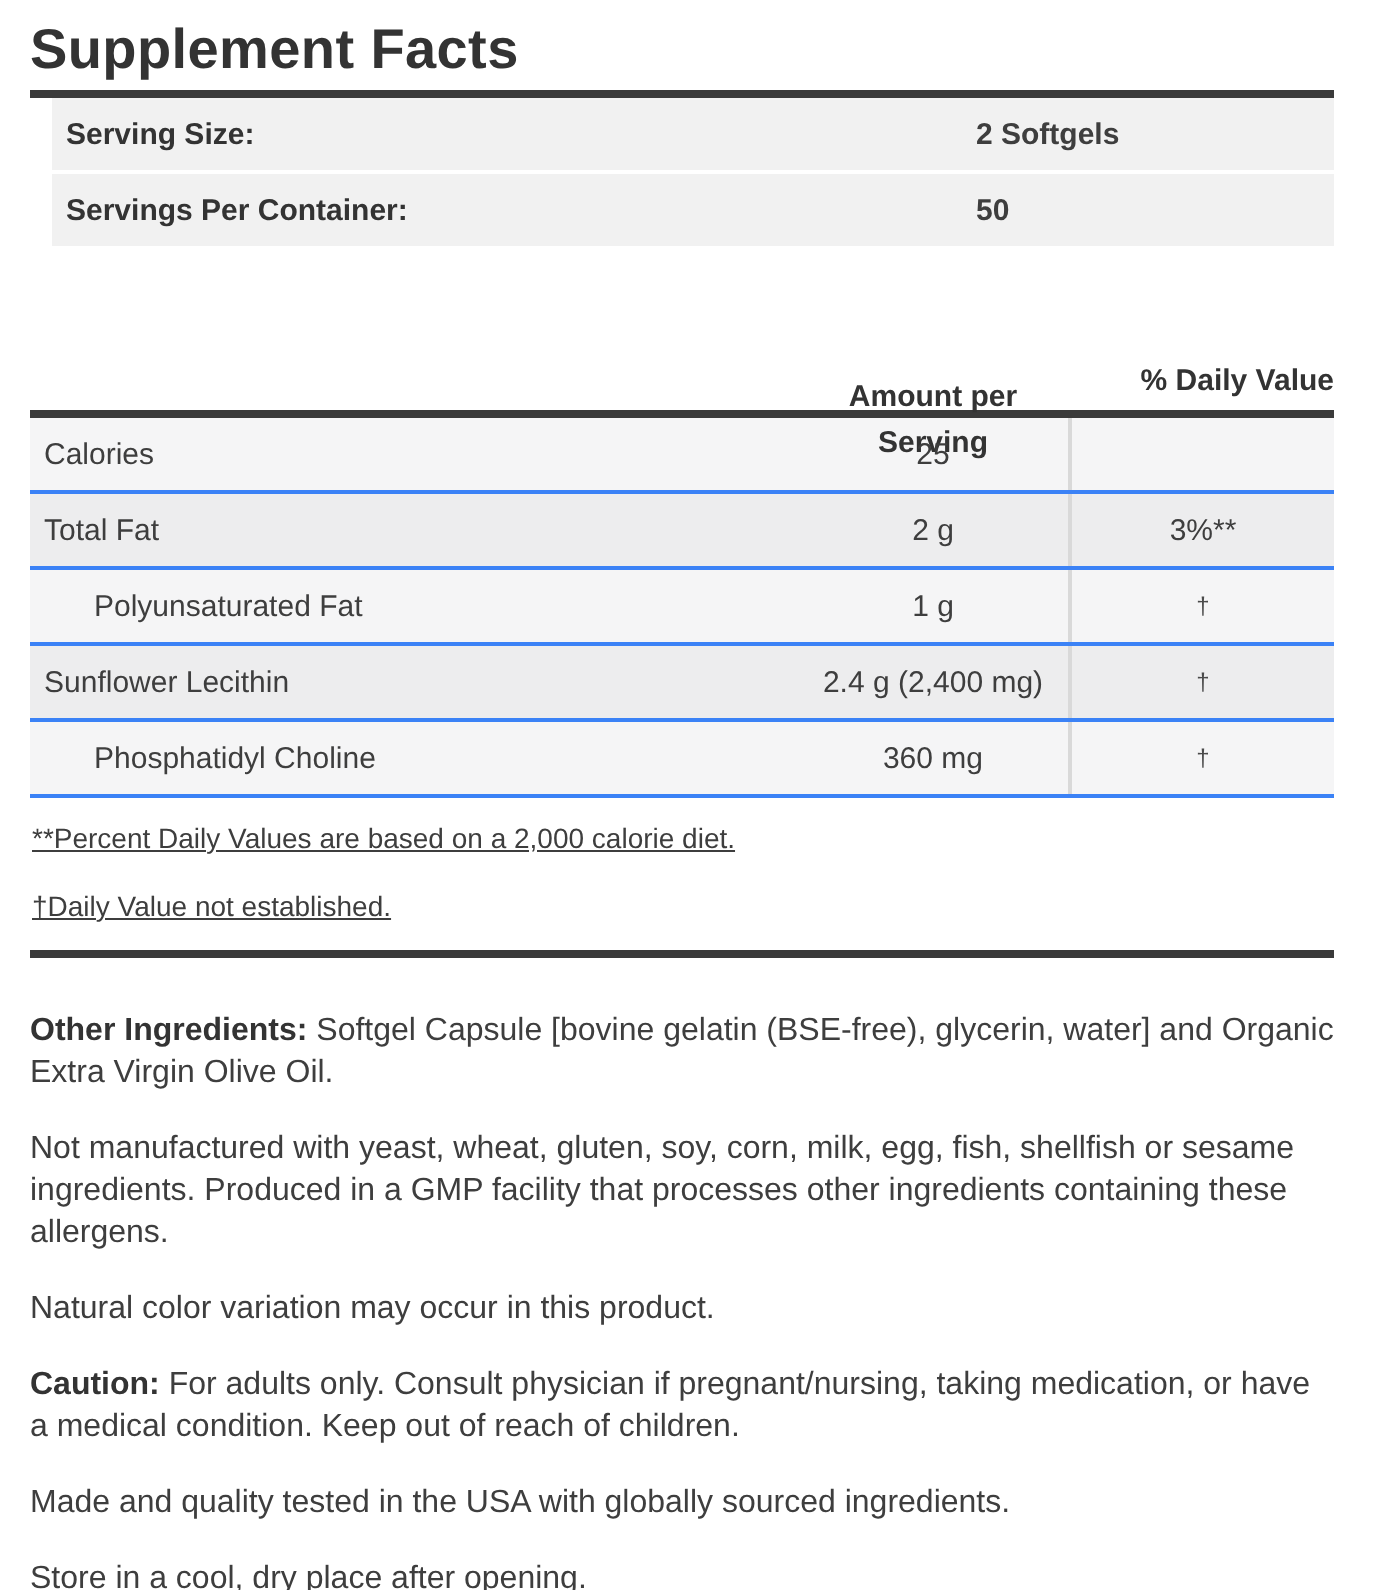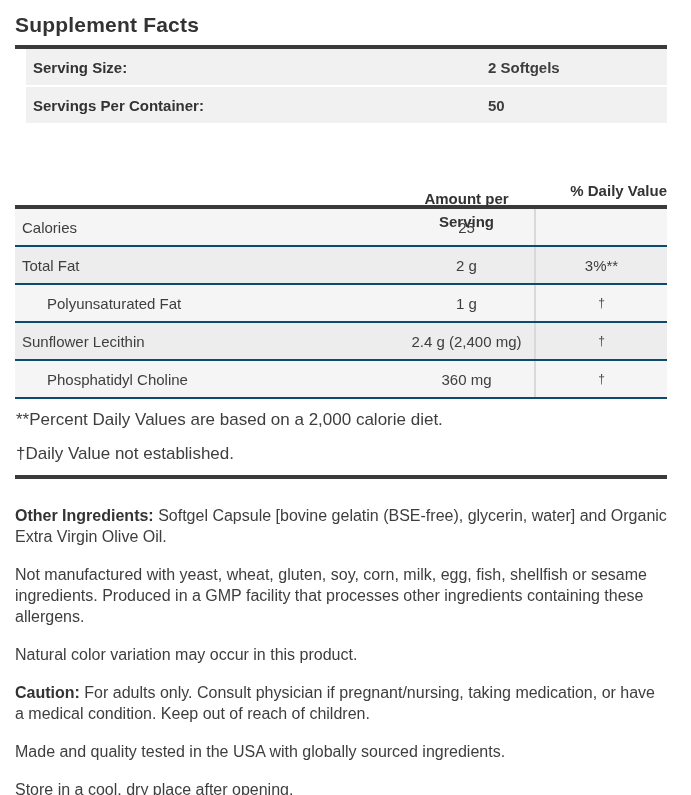--- a/index.html
+++ b/index.html
@@ -15,21 +15,21 @@
   *{margin:0;padding:0;box-sizing:border-box;}
   html,body{background:var(--page-bg);}
   body{
     width:691px;height:795px;overflow:hidden;
     font-family:"Liberation Sans","DejaVu Sans",sans-serif;
     color:var(--text);
   }
   .label-wrap{padding:12px 13px 0 15px;width:680px;}
 
   .title{
-    font-size:21px;font-weight:bold;color:var(--heading-text);
+    font-size:28px;font-weight:bold;color:var(--heading-text);
     line-height:26px;margin-bottom:7px;letter-spacing:.2px;
   }
   .bar{height:4px;background:var(--bar);}
 
   
   .serving-rows{margin-bottom:0;padding-left:11px;}
   .srow{
     display:grid;grid-template-columns:462px 1fr;align-items:center;
     height:38px;background:var(--serving-row-bg);
     border-bottom:2px solid #fff;
@@ -48,33 +48,33 @@
     font-size:15px;line-height:23px;max-width:96px;justify-self:center;margin-top:40px;
   }
   .th-dv{
     grid-column:3;text-align:right;font-weight:bold;color:var(--heading-text);
     font-size:15px;
   }
 
   
   .ntable .trow{
     display:grid;grid-template-columns:1fr 135px 133px;align-items:center;
-    height:38px;border-bottom:2px solid #0c4a6e;font-size:15px;
+    height:38px;border-bottom:2px solid #3b82f6;font-size:15px;
   }
   .ntable .trow:nth-child(odd){background:var(--row-bg-light);}
   .ntable .trow:nth-child(even){background:var(--row-bg-dark);}
   .tlabel{padding-left:7px;}
   .tlabel.indent{padding-left:32px;}
   .tamount{text-align:center;}
   .tdv{text-align:center;align-self:stretch;display:flex;align-items:center;justify-content:center;border-left:2px solid var(--divider);}
   .tdv.sym{font-size:12px;color:#4a4a4a;}
 
   
   .footnotes{padding:12px 0 10px 1px;}
-  .footnotes p{font-size:17px;line-height:17px;margin-bottom:17px;color:var(--text);}
+  .footnotes p{font-size:14px;line-height:17px;margin-bottom:17px;color:var(--text);text-decoration:underline;}
   .footnotes p:last-child{margin-bottom:3px;}
 
   
   .paragraphs{padding-top:26px;}
   .paragraphs p{
     font-size:16px;line-height:21px;margin-bottom:17px;color:var(--text);
   }
   .paragraphs b{font-weight:bold;color:var(--heading-text);}
 </style>
 </head>

